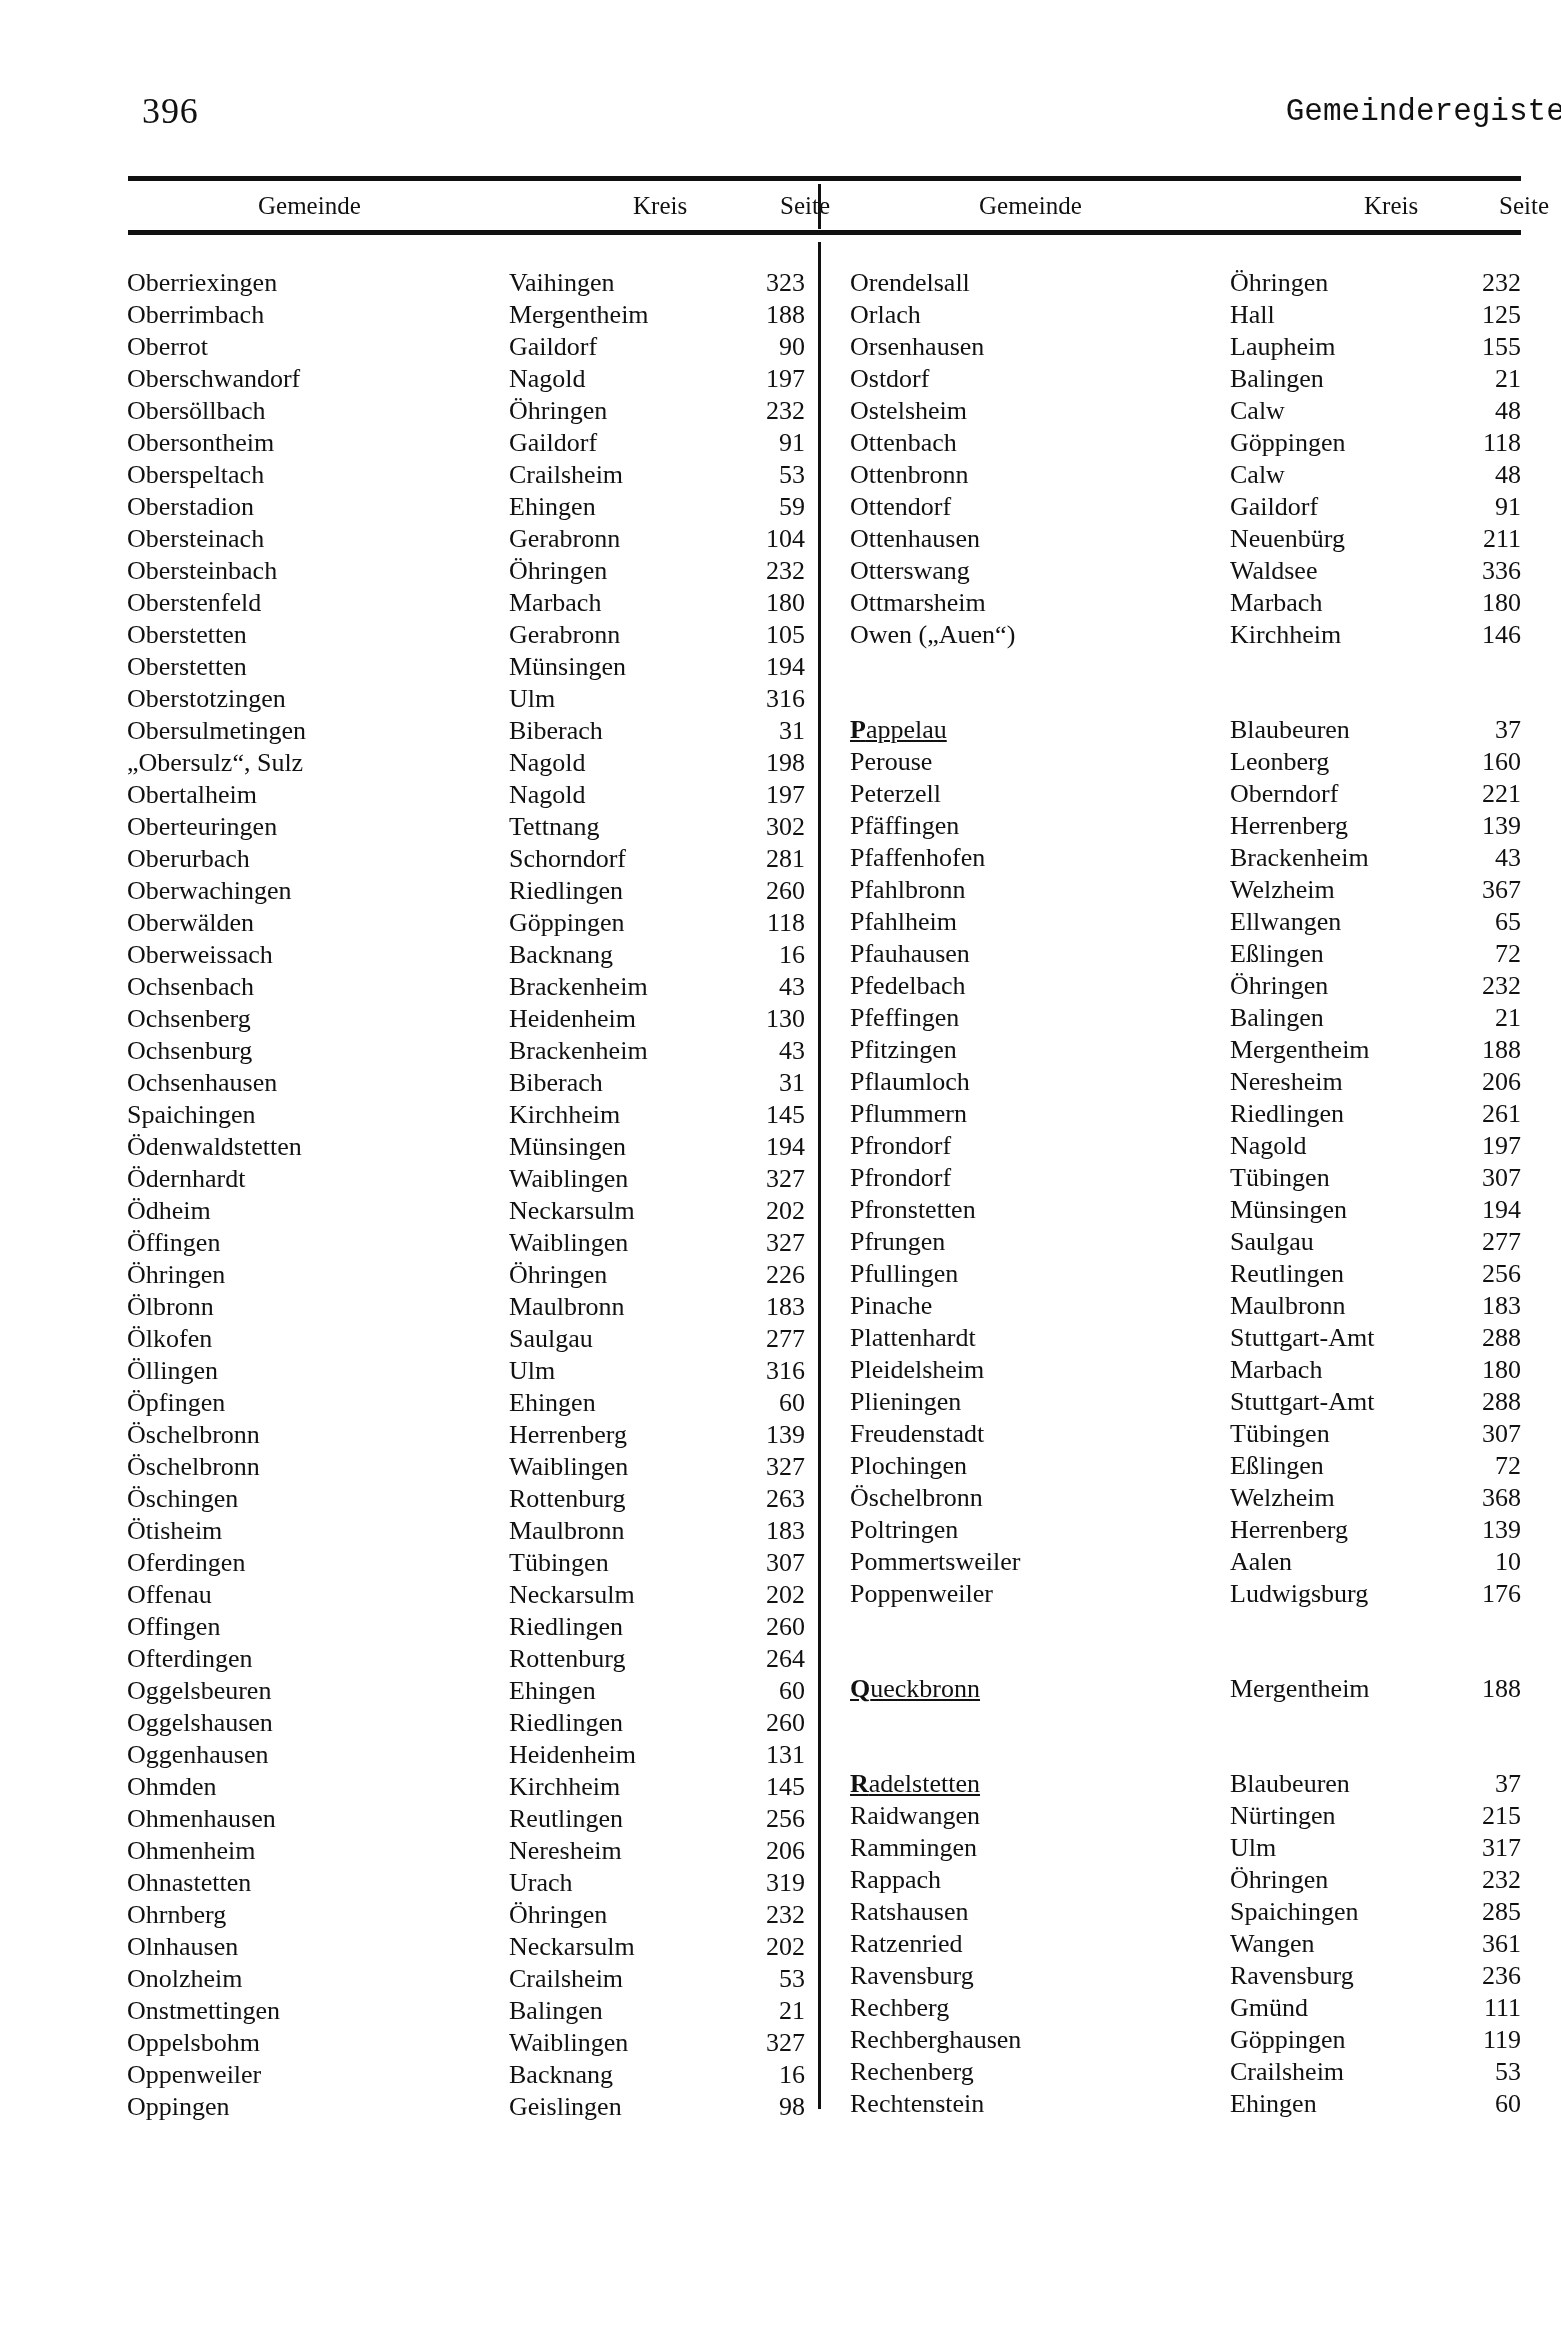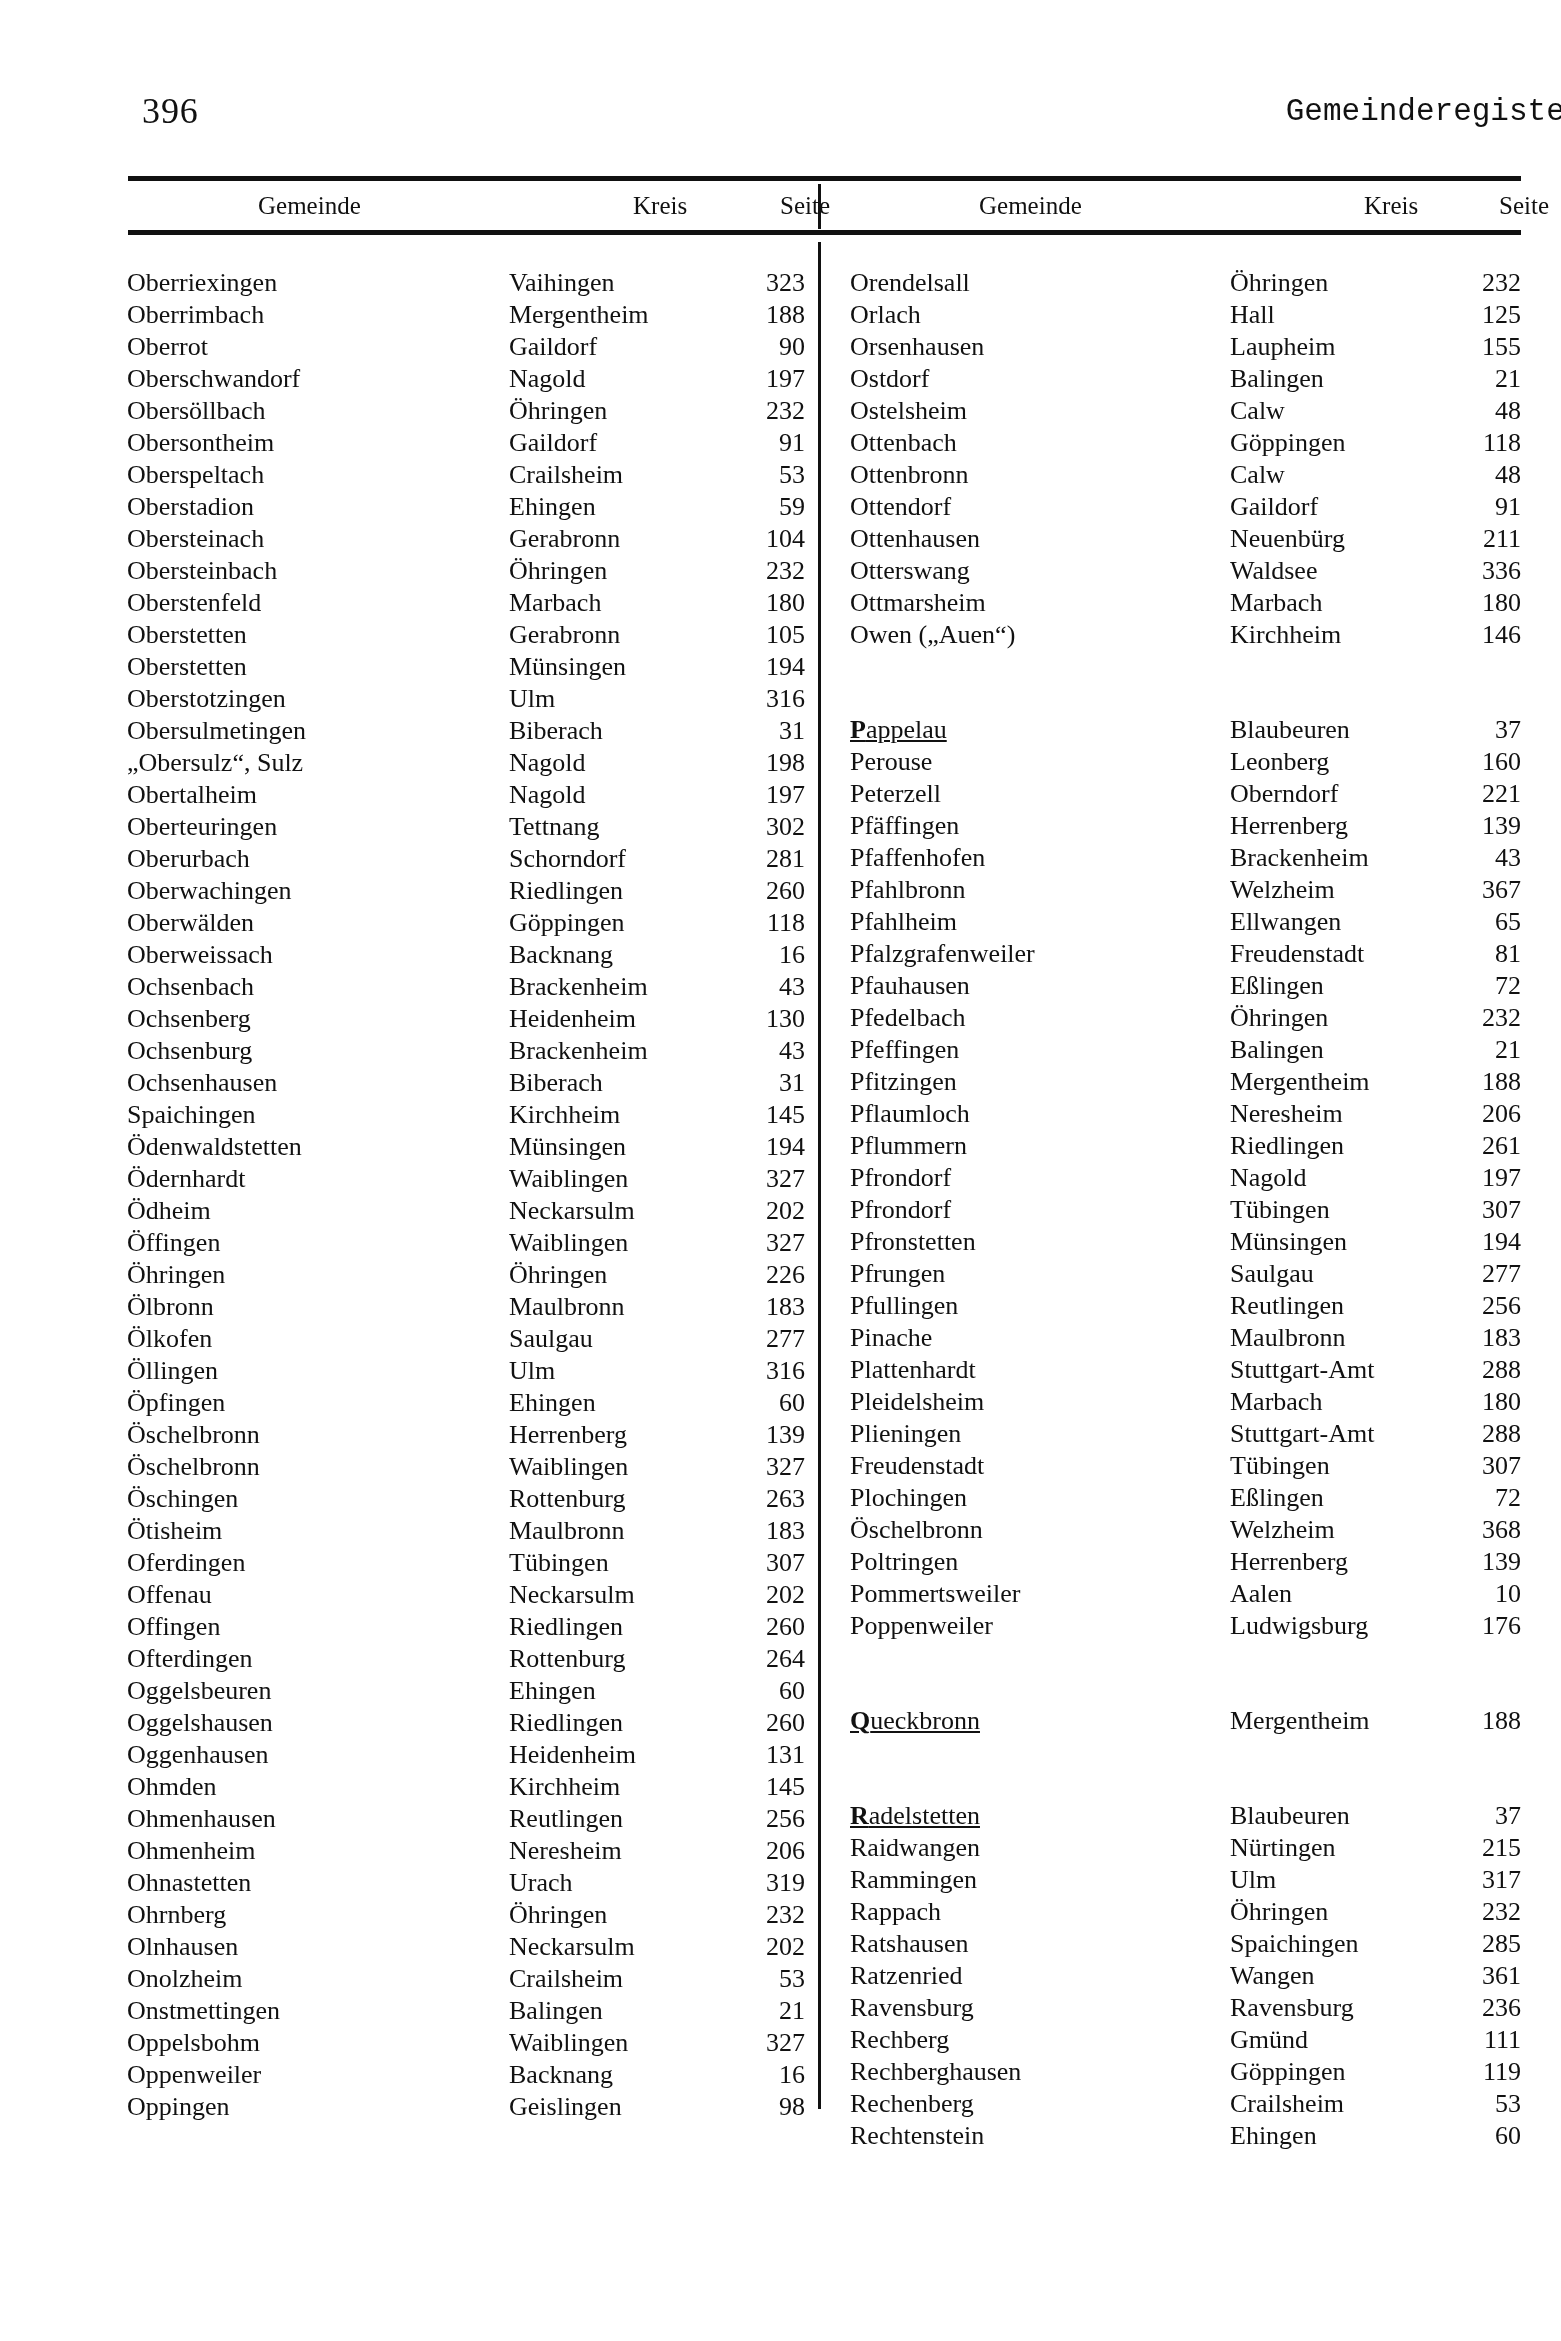--- a/index.html
+++ b/index.html
@@ -497,25 +497,20 @@
       <span class="name">Pfahlbronn</span>
       <span class="kreis">Welzheim</span>
       <span class="seite">367</span>
     </div>
     <div class="row">
       <span class="name">Pfahlheim</span>
       <span class="kreis">Ellwangen</span>
       <span class="seite">65</span>
     </div>
     <div class="row">
-      <span class="name">Pfalzgrafenweiler</span>
-      <span class="kreis">Freudenstadt</span>
-      <span class="seite">81</span>
-    </div>
-    <div class="row">
       <span class="name">Pfauhausen</span>
       <span class="kreis">Eßlingen</span>
       <span class="seite">72</span>
     </div>
     <div class="row">
       <span class="name">Pfedelbach</span>
       <span class="kreis">Öhringen</span>
       <span class="seite">232</span>
     </div>
     <div class="row">

